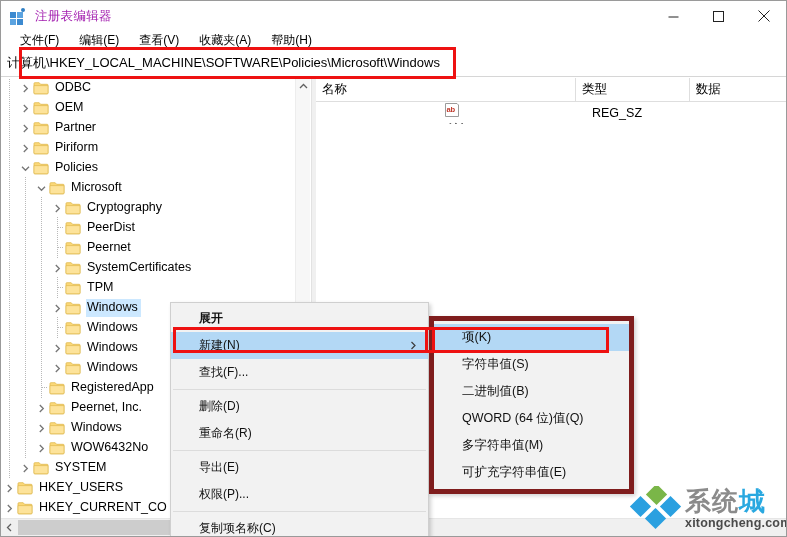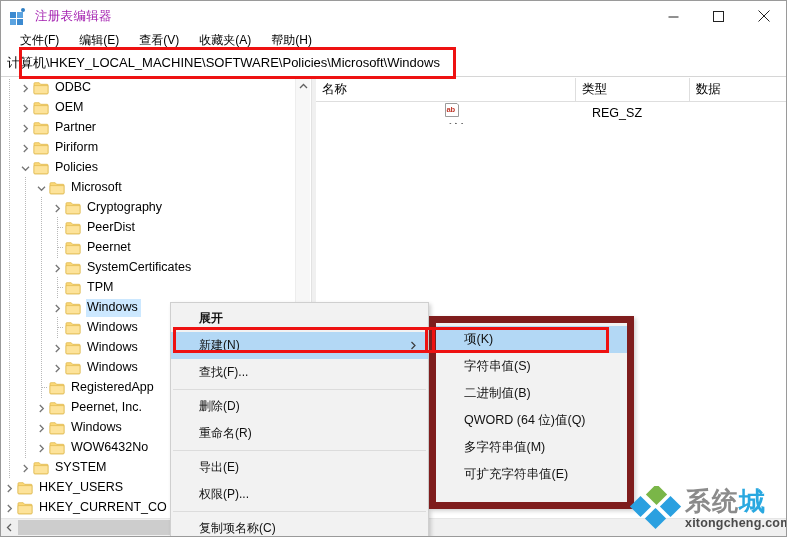--- a/index.html
+++ b/index.html
@@ -338,23 +338,23 @@
     right: 11px; top: 50%;
     transform: translateY(-50%);
   }
 
   
   #submenu {
     position: absolute;
     left: 428px; top: 315px;
     width: 205px;
     background: #f2f2f2;
-    border: 7px solid #7f1d1d;
+    border: 5px solid #7f1d1d;
     box-shadow: 2px 2px 4px rgba(0,0,0,.18);
-    padding: 3px 0 14px 0;
+    padding: 3px 0 3px 0;
     z-index: 41;
     box-sizing: border-box;
   }
   .smenu-item {
     height: 27px;
     display: flex;
     align-items: center;
     font-size: 12.5px;
     padding-left: 28px;
     color: #111;

